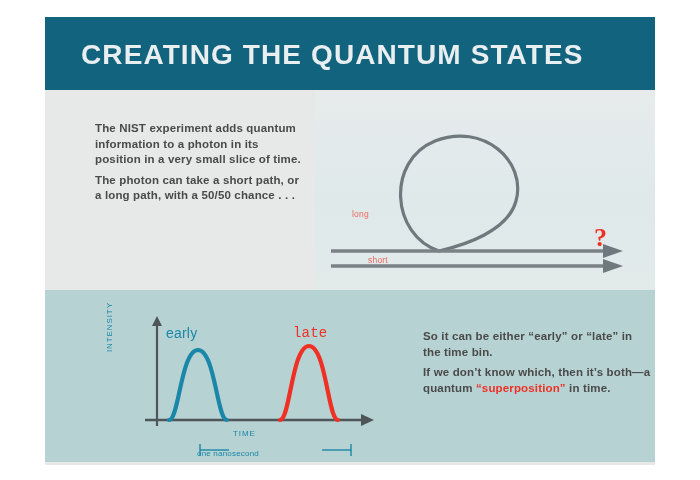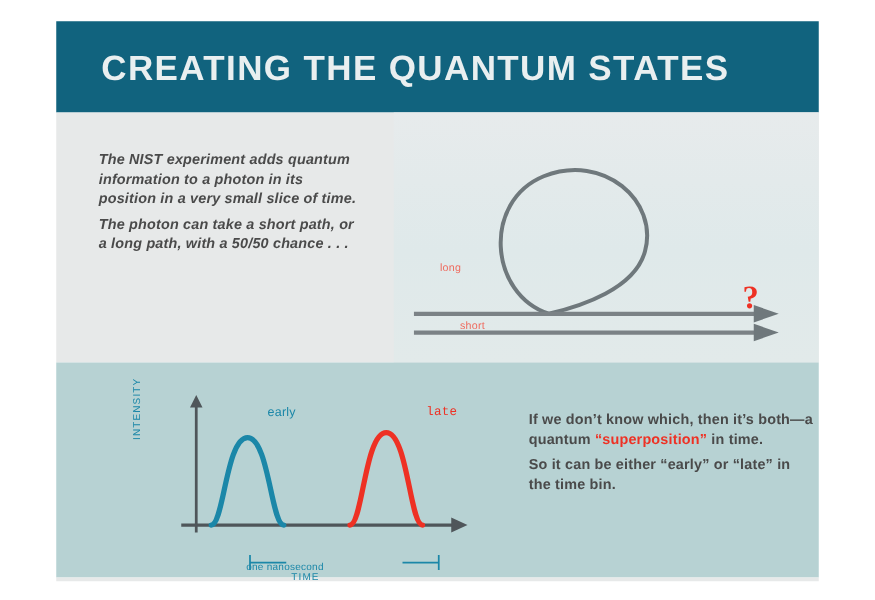--- a/index.html
+++ b/index.html
@@ -78,21 +78,21 @@
     position: absolute;
     color: #4a4a4a;
     font-size: 11.5px;
     font-weight: bold;
     line-height: 15.5px;
     letter-spacing: .15px;
   }
   .copy p { margin: 0; }
   .copy p + p { margin-top: 5px; }
 
-  #copy-top   { left: 34px; top: 104px; width: 206px; font-style: italic; }
+  #copy-top   { left: 50px; top: 104px; width: 206px; }
   #copy-right { left: 378px; top: 312px; width: 230px; }
 
   .hl-red { color: #ee3124; }
 
   
   .loop-graphic {
     position: absolute;
     left: 286px; top: 98px;
     width: 324px; height: 160px;
   }
@@ -124,26 +124,25 @@
     color: #1b87a8;
     font-size: 8px;
     letter-spacing: .9px;
   }
   #axis-y-label {
     left: 60px; top: 335px;
     transform: rotate(-90deg);
     transform-origin: left top;
     white-space: nowrap;
   }
-  #axis-x-label { left: 188px; top: 412px; margin-top: 28px; }
+  #axis-x-label { left: 188px; top: 412px; }
   .peak-label {
     position: absolute;
-    font-size: 10px;
+    font-size: 14px;
     letter-spacing: .2px;
-    margin-left: 48px;
   }
   #peak-label-early { left: 121px; top: 308px; color: #1b87a8; }
   #peak-label-late  { left: 248px; top: 308px; color: #ee3124; font-family: Liberation Mono, monospace; }
   #scale-label {
     position: absolute;
     left: 152px; top: 432px;
     font-size: 8px;
     color: #1b87a8;
     letter-spacing: .2px;
   }
@@ -204,17 +203,17 @@
     </g>
   </svg>
 
   <div class="axis-label" id="axis-y-label">INTENSITY</div>
   <div class="axis-label" id="axis-x-label">TIME</div>
   <div class="peak-label" id="peak-label-early">early</div>
   <div class="peak-label" id="peak-label-late">late</div>
   <div id="scale-label">one nanosecond</div>
 
   <div class="copy" id="copy-right">
+    <p>So it can be either “early” or “late” in the time bin.</p>
     <p><span>If we don’t know which, then it’s both—a quantum </span><span class="hl-red">“superposition”</span><span> in time.</span></p>
-    <p>So it can be either “early” or “late” in the time bin.</p>
   </div>
 
 </div>
 
 </body></html>

